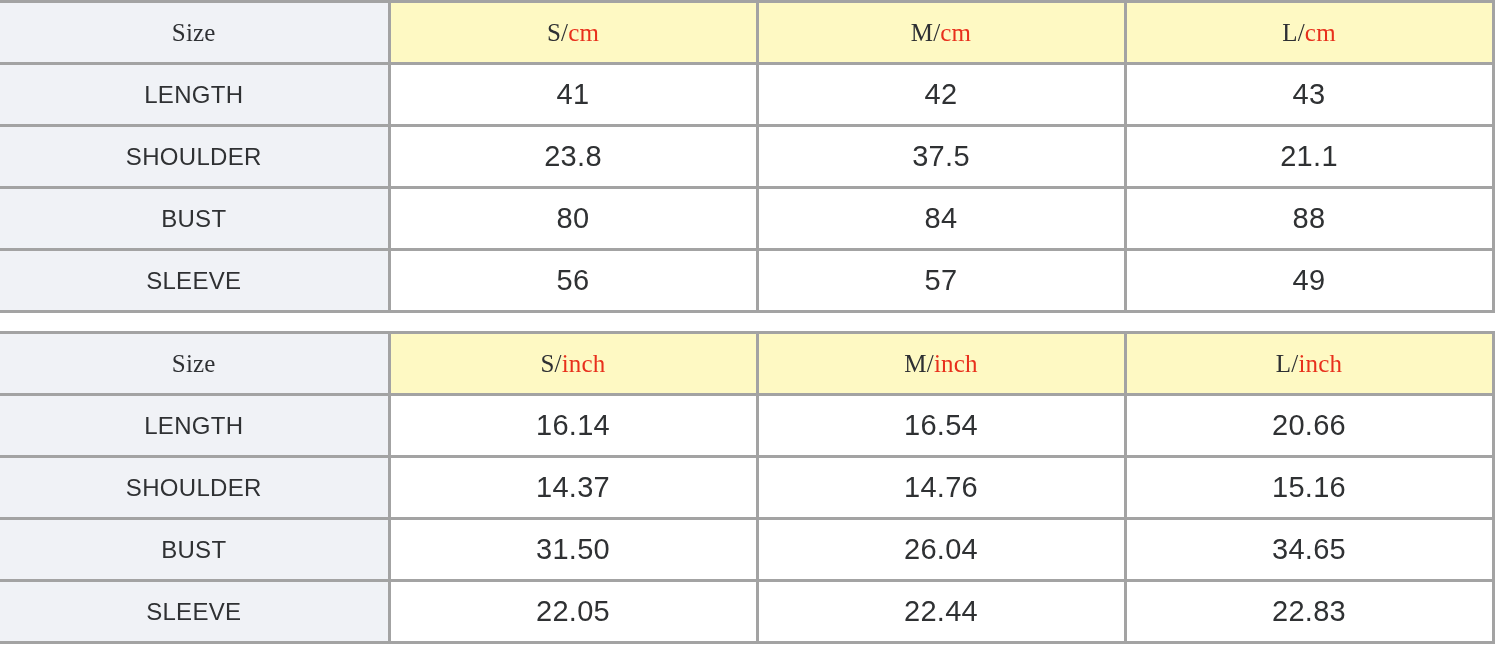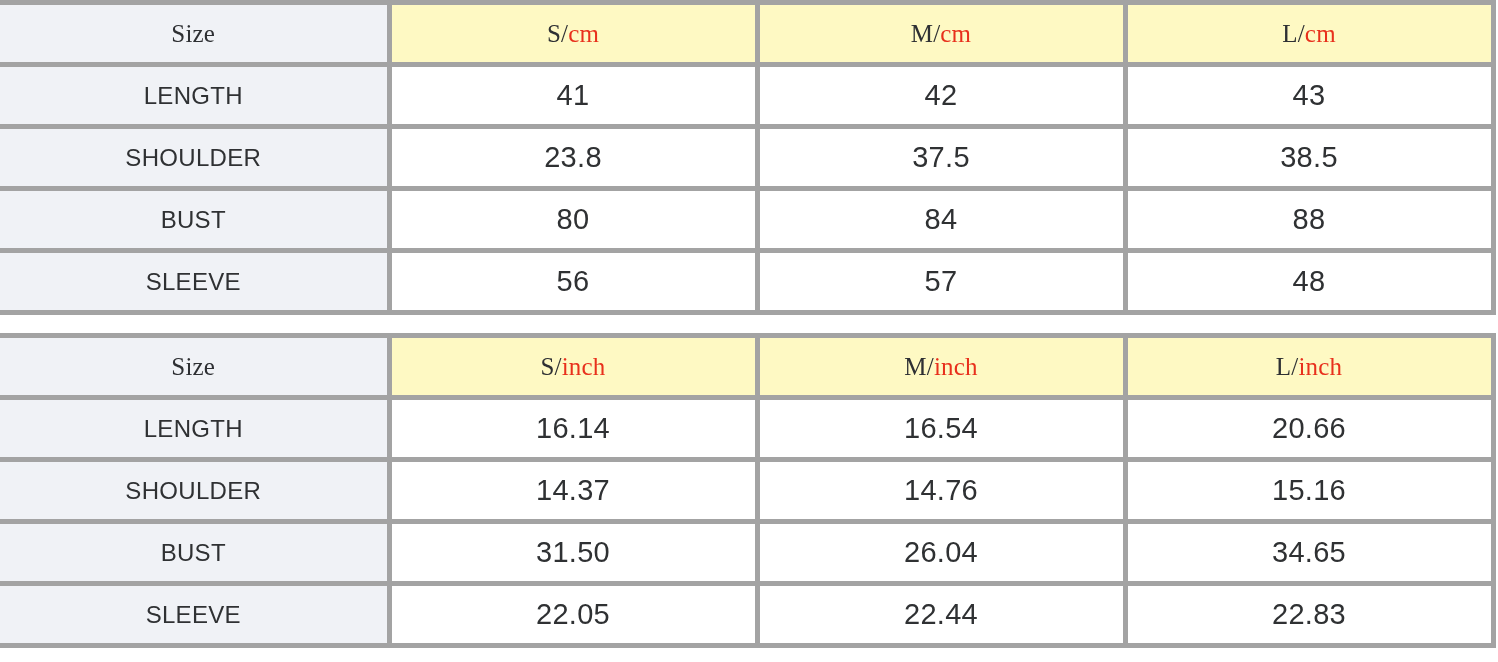--- a/index.html
+++ b/index.html
@@ -36,21 +36,21 @@
     height: 18px;
     width: 1498px;
     background: #ffffff;
   }
 
   .size-table col.col-label { width: 389px; }
   .size-table col.col-size  { width: 368px; }
 
   .size-table th,
   .size-table td {
-    border: 5px solid #a3a3a3;
+    border: 3px solid #a3a3a3;
     height: 62px;
     padding: 0 7px;
     text-align: center;
     vertical-align: middle;
     box-sizing: border-box;
     background: #ffffff;
   }
 
   
   .size-table th:first-child,
@@ -123,33 +123,33 @@
       <tr>
         <th class="row-label">LENGTH</th>
         <td class="value-cell">41</td>
         <td class="value-cell">42</td>
         <td class="value-cell">43</td>
       </tr>
       <tr>
         <th class="row-label">SHOULDER</th>
         <td class="value-cell">23.8</td>
         <td class="value-cell">37.5</td>
-        <td class="value-cell">38.5</td>
+        <td class="value-cell">21.1</td>
       </tr>
       <tr>
         <th class="row-label">BUST</th>
         <td class="value-cell">80</td>
         <td class="value-cell">84</td>
         <td class="value-cell">88</td>
       </tr>
       <tr>
         <th class="row-label">SLEEVE</th>
         <td class="value-cell">56</td>
         <td class="value-cell">57</td>
-        <td class="value-cell">48</td>
+        <td class="value-cell">49</td>
       </tr>
     </tbody>
   </table>
 
   <div class="table-gap"></div>
 
   <table class="size-table table-inch">
     <colgroup>
       <col class="col-label">
       <col class="col-size">

